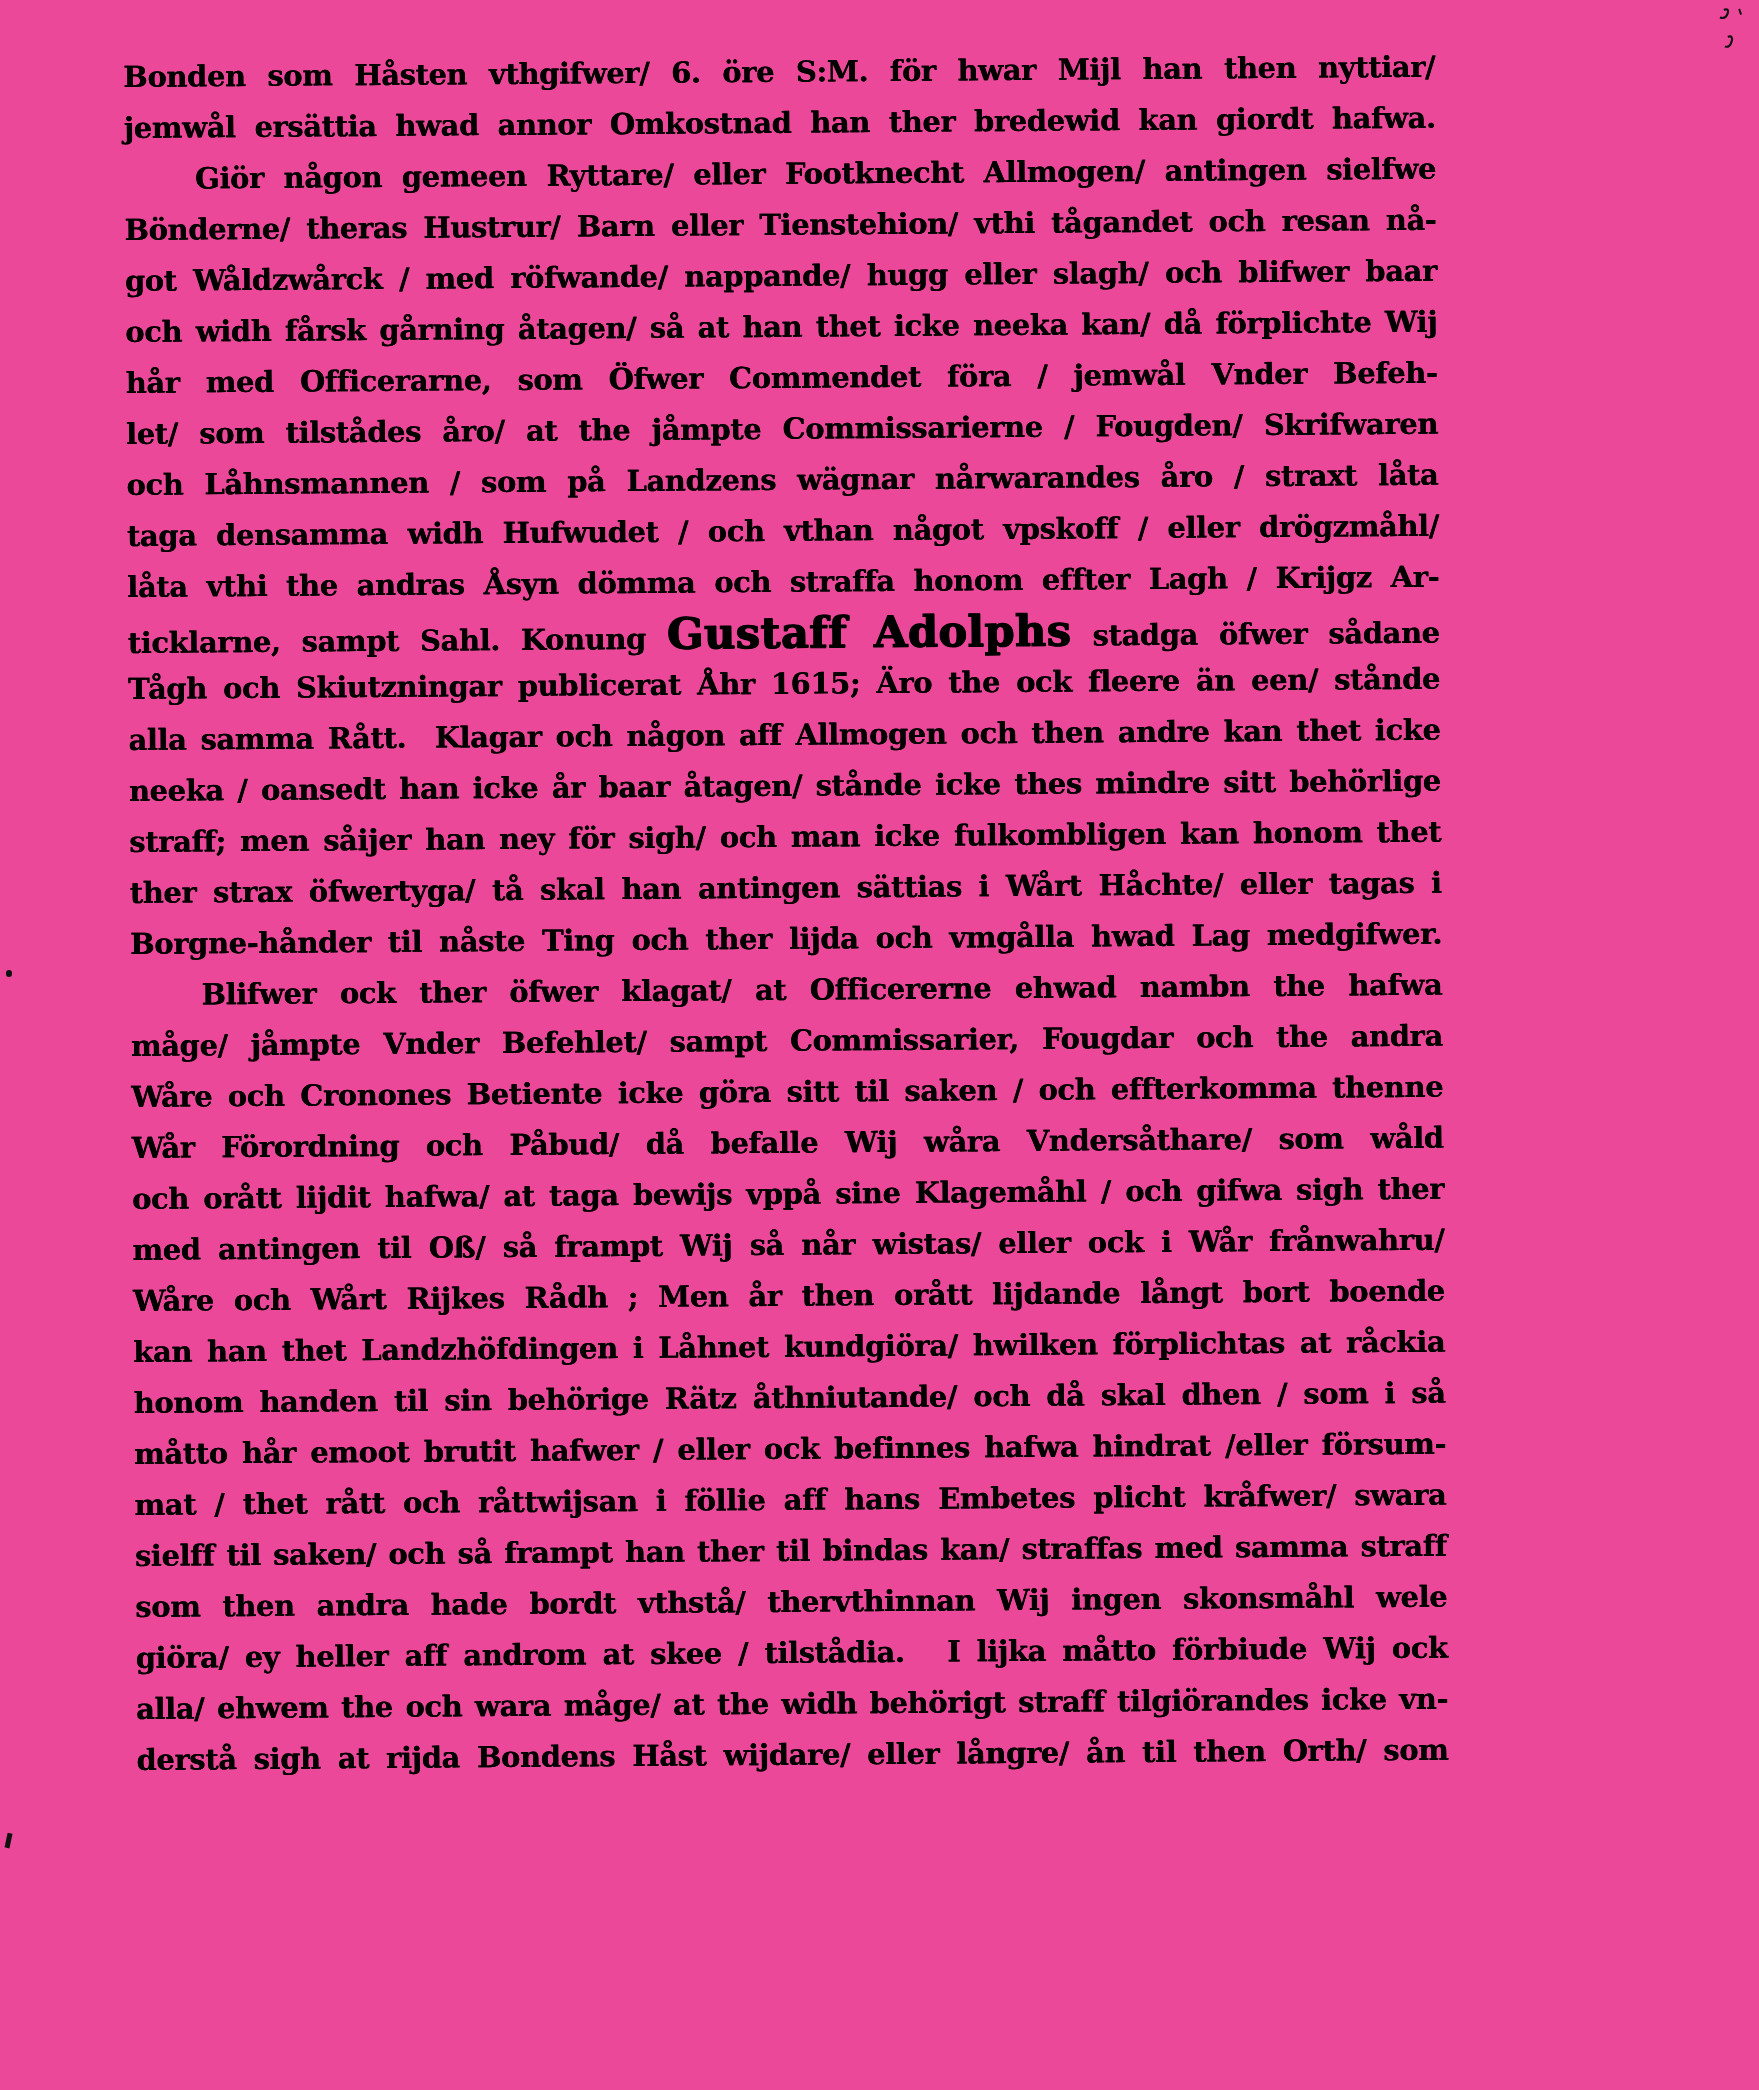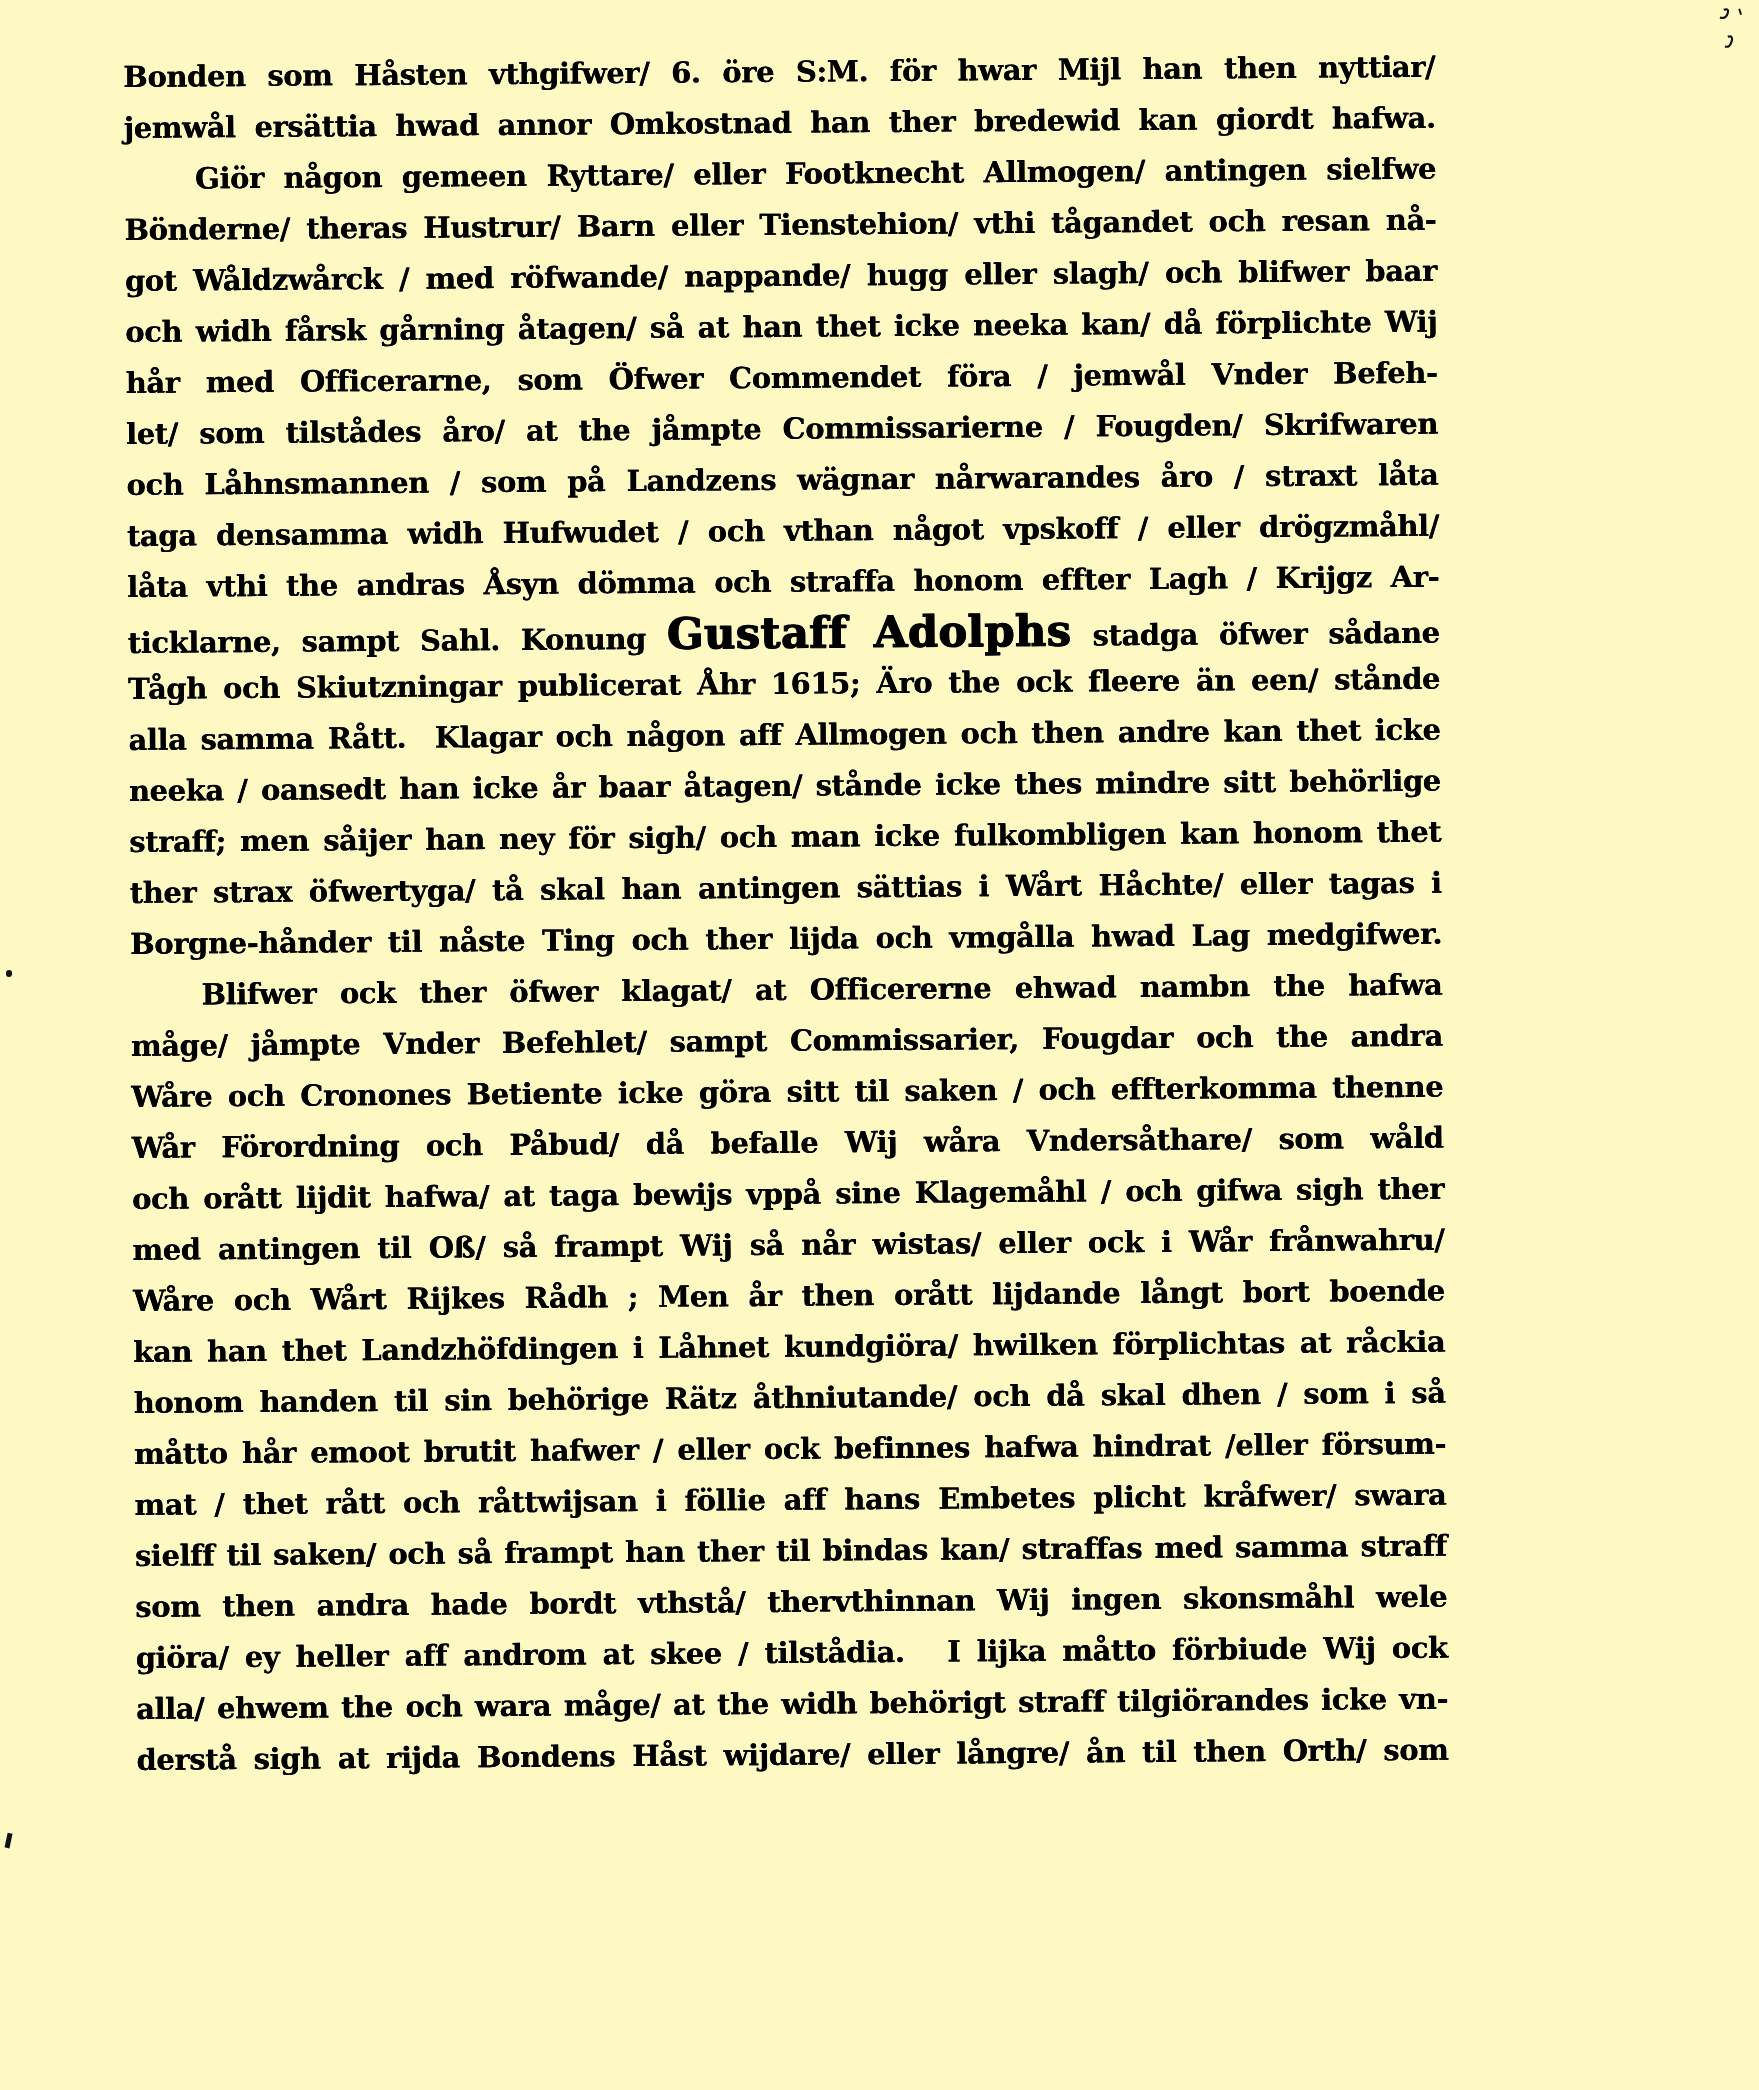--- a/index.html
+++ b/index.html
@@ -4,21 +4,21 @@
 <style>
   html, body {
     margin: 0;
     padding: 0;
     background: #ffffff;
   }
   .page {
     position: relative;
     width: 1760px;
     height: 2090px;
-    background: #fef9c3;
+    background: #ec4899;
     overflow: hidden;
     color: #000000;
     font-family: "DejaVu Serif", serif;
   }
   .textblock {
     position: absolute;
     left: 123px;
     top: 52px;
     width: 1312px;
     transform: rotate(-0.45deg);

